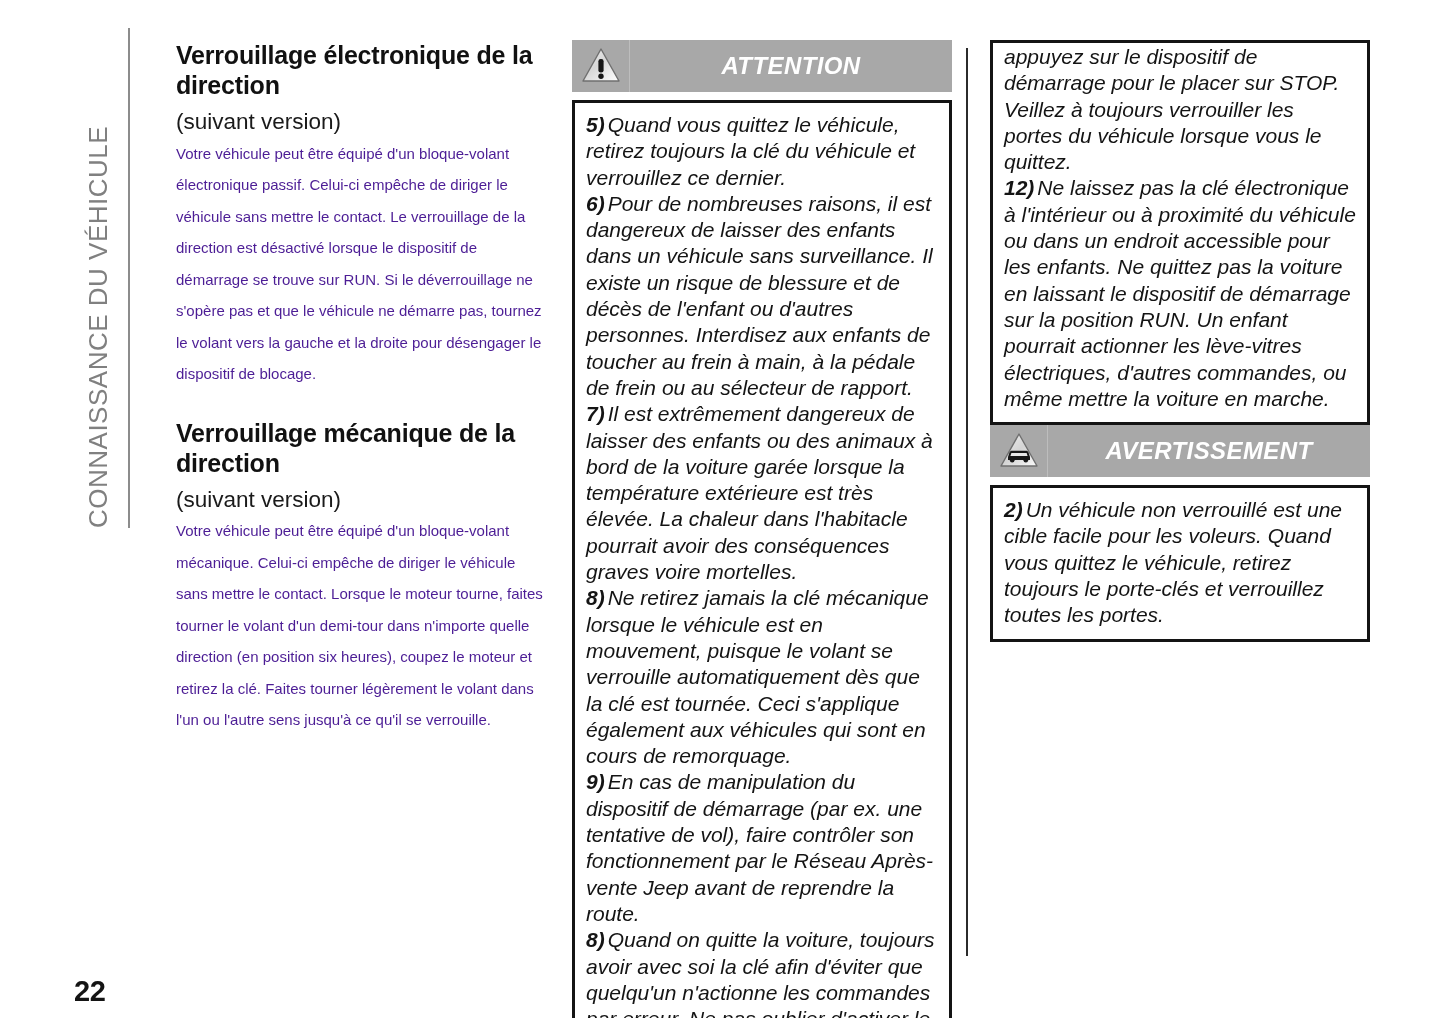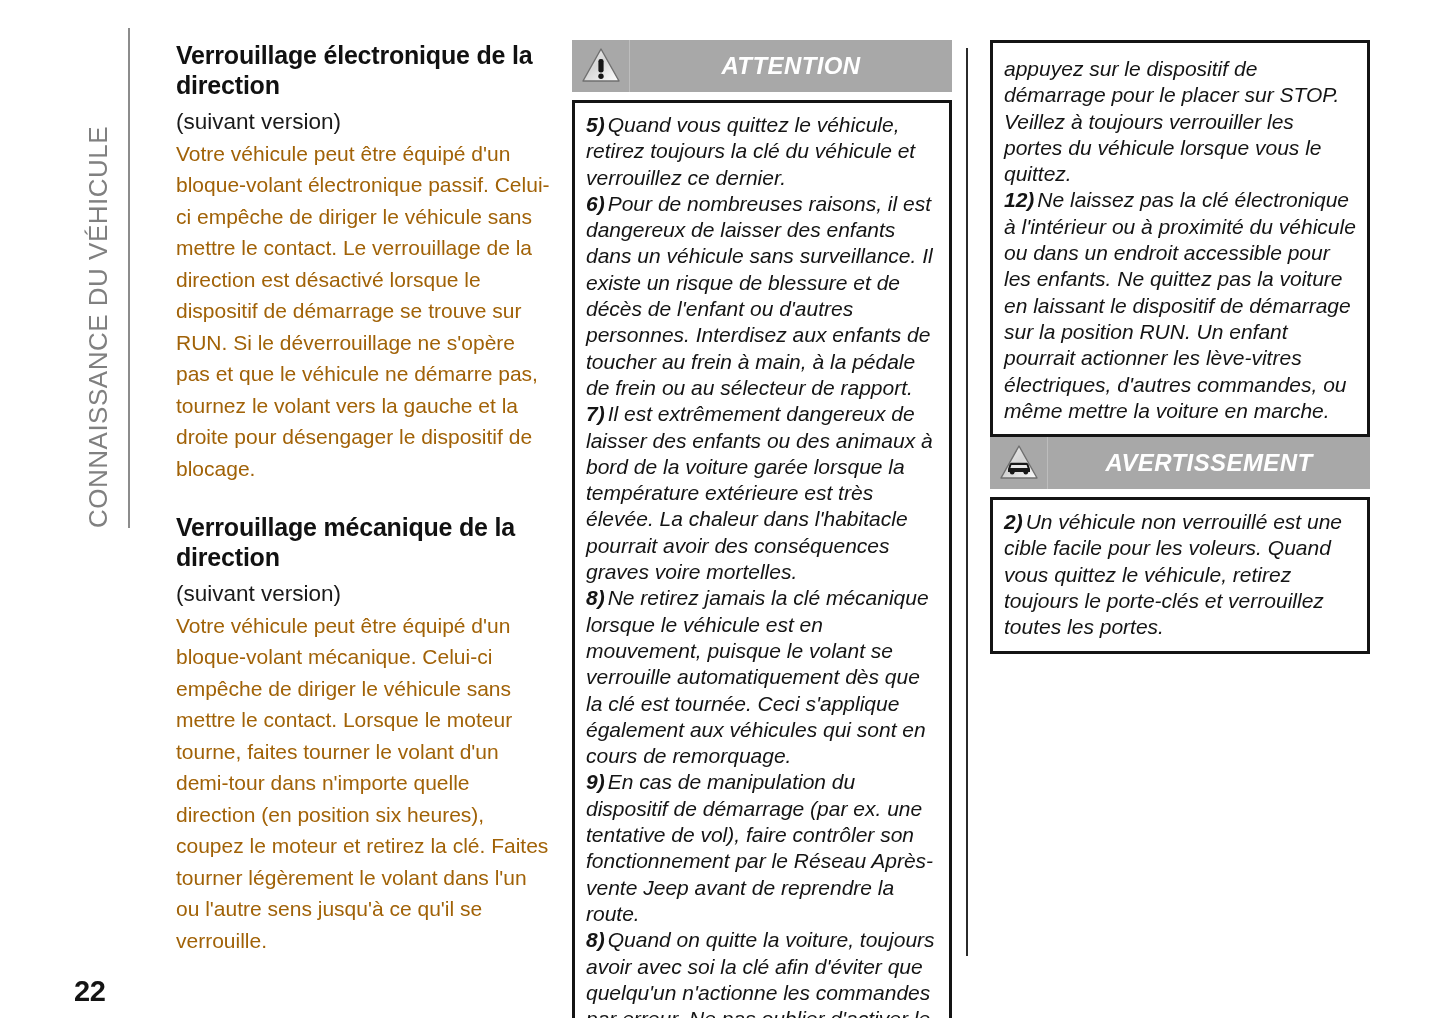--- a/index.html
+++ b/index.html
@@ -82,24 +82,24 @@
     line-height: 30px;
     font-weight: 800;
     margin: 0 0 6px 0;
     letter-spacing: -0.2px;
     color: #111111;
   }
   h2.section-heading.second {
     margin-top: 28px;
   }
   p.body-text {
-    font-size: 21px;
+    font-size: 15px;
     line-height: 31.5px;
     margin: 0;
-    color: #a16207;
+    color: #4c1d95;
     font-weight: 400;
   }
   p.body-note {
     font-size: 22.5px;
     line-height: 31.5px;
     margin: 0;
     color: #1a1a1a;
   }
 
   
@@ -149,21 +149,21 @@
   .callout-body p .num {
     font-weight: 800;
     font-style: italic;
     padding-right: 3px;
   }
 
   
   #continuation-box {
     border: 3px solid #141414;
     box-sizing: border-box;
-    padding: 13px 11px 10px 11px;
+    padding: 1px 11px 10px 11px;
     background: #ffffff;
   }
   #continuation-box p {
     margin: 0;
     font-style: italic;
     font-size: 21px;
     line-height: 26.3px;
     color: #141414;
   }
   #continuation-box p .num {

